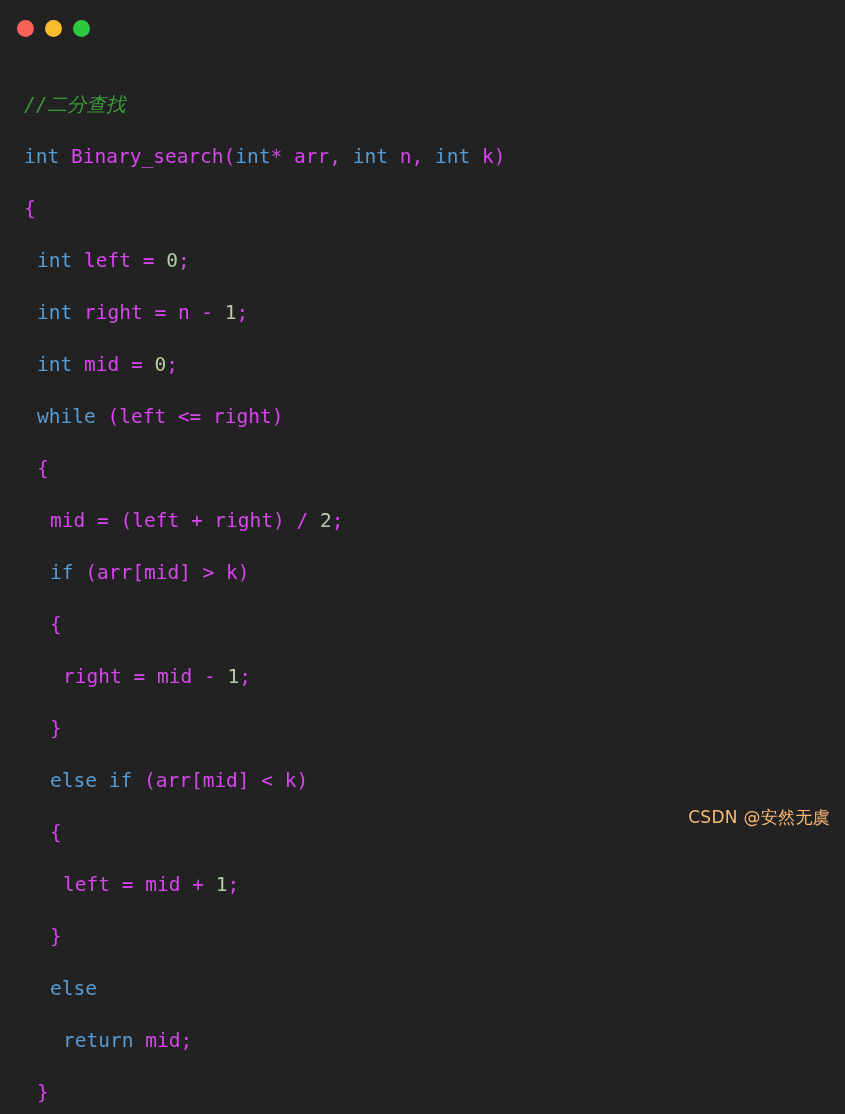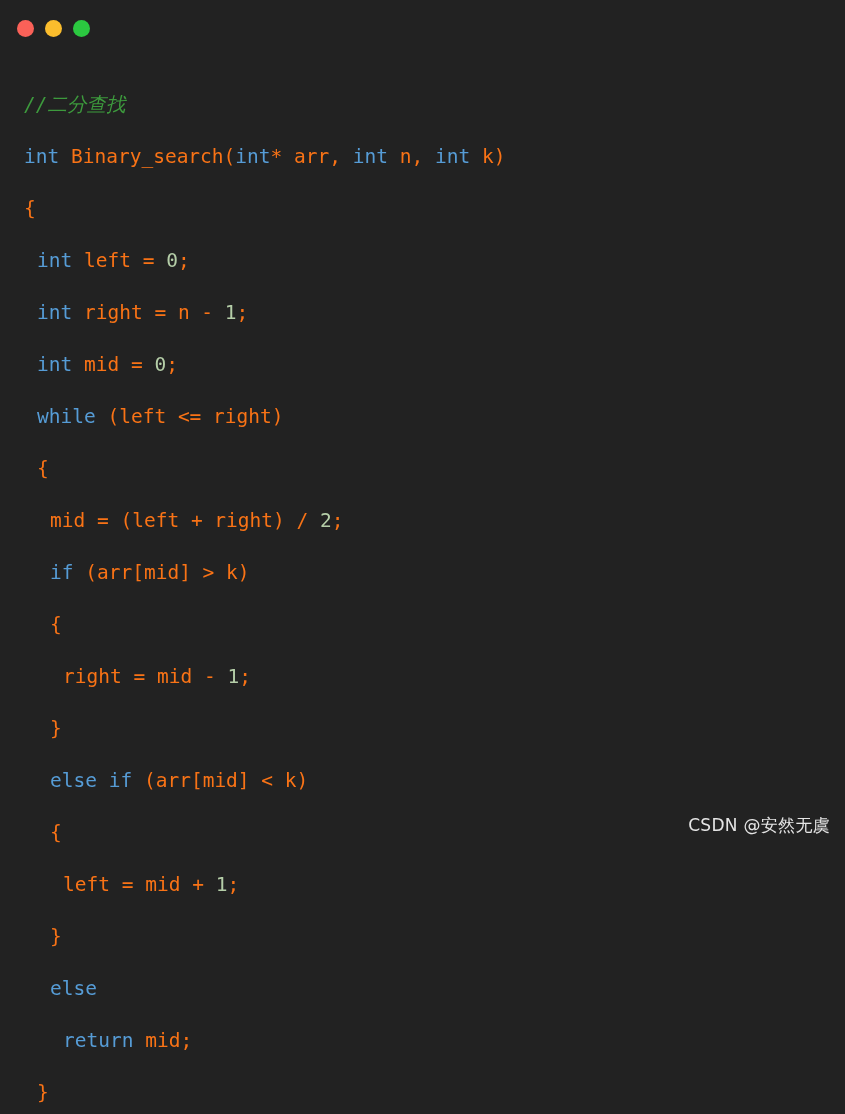--- a/index.html
+++ b/index.html
@@ -53,31 +53,31 @@
 
   .line {
     height: 52px;
     padding-left: 24px;
     white-space: pre;
   }
 
   
   .kw   { color: #569cd6; text-align: right; }           
   .num  { color: #b5cea8; }           
-  .id   { color: #f97316; }           
+  .id   { color: #d946ef; }           
   .cmt  { color: #3d9a3d; font-style: italic; }
 
   
   .watermark {
     position: absolute;
     right: 15px;
-    bottom: 0;
+    bottom: 8px;
     font-family: "DejaVu Sans", sans-serif;
     font-size: 17px;
-    color: #e5e5e5;
+    color: #fdba74;
     letter-spacing: .3px;
     white-space: nowrap;
   }
 </style>
 </head>
 <body>
 
 <div class="window">
 
   <div class="titlebar">

